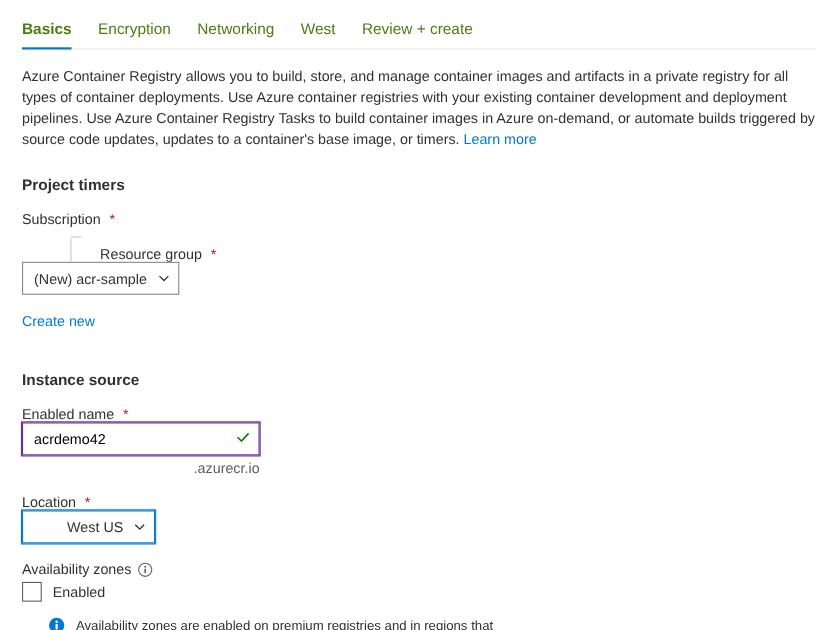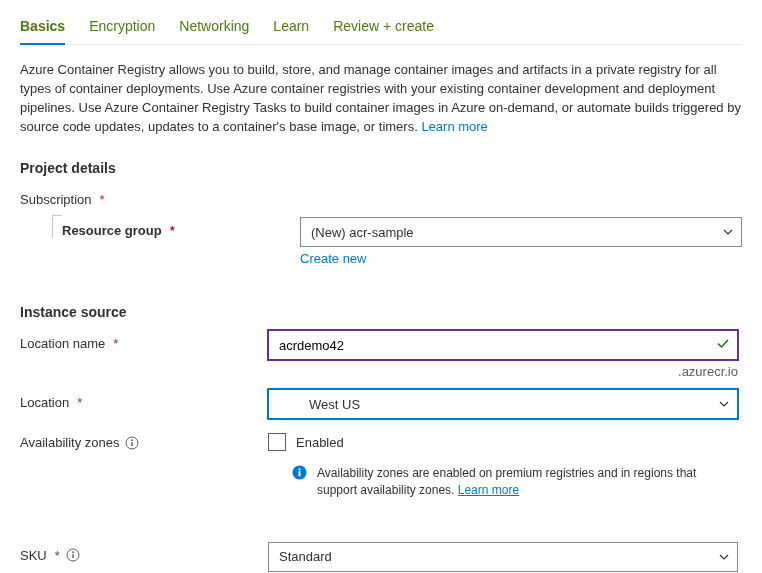--- a/index.html
+++ b/index.html
@@ -43,20 +43,21 @@
     .intro a { color: #0078d4; text-decoration: none; }
     .section-title {
       font-size: 14px;
       font-weight: 600;
       margin: 18px 0 10px 0;
     }
     .row {
       display: flex;
       align-items: flex-start;
       margin-bottom: 10px;
+      flex-direction: column;
     }
     .row .label-col {
       width: 248px;
       padding-top: 6px;
       display: flex;
       align-items: center;
       gap: 6px;
     }
     .row .field-col {
       flex: 1;
@@ -87,42 +88,41 @@
       pointer-events: none;
     }
     .chevron svg { display: block; }
     .check-icon {
       position: absolute;
       right: 8px; top: 50%;
       transform: translateY(-50%);
       color: #107c10;
     }
     .indent {
-      margin-left: 32px;
+      margin-left: 44px;
       border-left: 1px solid #c8c6c4;
-      padding-left: 9px;
+      padding-left: 26px;
       position: relative;
-      font-weight: bold;
     }
     .indent::before {
       content: "";
       position: absolute;
       left: -1px;
       bottom: 22px;
       width: 10px;
       height: 1px;
       background: #c8c6c4;
     }
     .link {
       color: #0078d4;
       text-decoration: none;
       font-size: 13px;
       cursor: pointer;
     }
-    .sublink-row { margin-top: 4px; margin-bottom: 20px; }
+    .sublink-row { margin-top: 16px; margin-bottom: 20px; }
     .suffix {
       text-align: right;
       color: #605e5c;
       font-size: 13px;
       margin-top: 4px;
     }
     .checkbox-wrap {
       display: flex;
       align-items: center;
       gap: 10px;
@@ -156,30 +156,30 @@
       color: #605e5c;
     }
   </style>
 </head>
 <body>
 
 <div class="tabs">
   <div class="tab active">Basics</div>
   <div class="tab">Encryption</div>
   <div class="tab">Networking</div>
-  <div class="tab">Learn</div>
+  <div class="tab">West</div>
   <div class="tab">Review + create</div>
 </div>
 
 <p class="intro">
   <span>Azure Container Registry allows you to build, store, and manage container images and artifacts in a private registry for all types of container deployments. Use Azure container registries with your existing container development and deployment pipelines. Use Azure Container Registry Tasks to build container images in Azure on-demand, or automate builds triggered by source code updates, updates to a container's base image, or timers.  </span>
   <a href="#" class="link">Learn more</a>
 </p>
 
-<div class="section-title">Project details</div>
+<div class="section-title">Project timers</div>
 
 <div class="row">
   <div class="label-col">
     <span>Subscription</span>
     <span class="required">*</span>
   </div>
 </div>
 
 <div class="row">
   <div class="label-col indent">
@@ -200,21 +200,21 @@
     <div class="sublink-row">
       <a class="link" href="#">Create new</a>
     </div>
   </div>
 </div>
 
 <div class="section-title">Instance source</div>
 
 <div class="row">
   <div class="label-col">
-    <span>Location name</span>
+    <span>Enabled name</span>
     <span class="required">*</span>
   </div>
   <div class="field-col">
     <div class="select-wrap">
       <input class="text-input valid" value="acrdemo42" style="">
       <span class="check-icon">
         <svg width="14" height="14" viewBox="0 0 14 14">
             <path d="M2 7 L5.5 10.5 L12 3.5" stroke="#107c10" stroke-width="1.5" fill="none"></path>
           </svg>
       </span>

